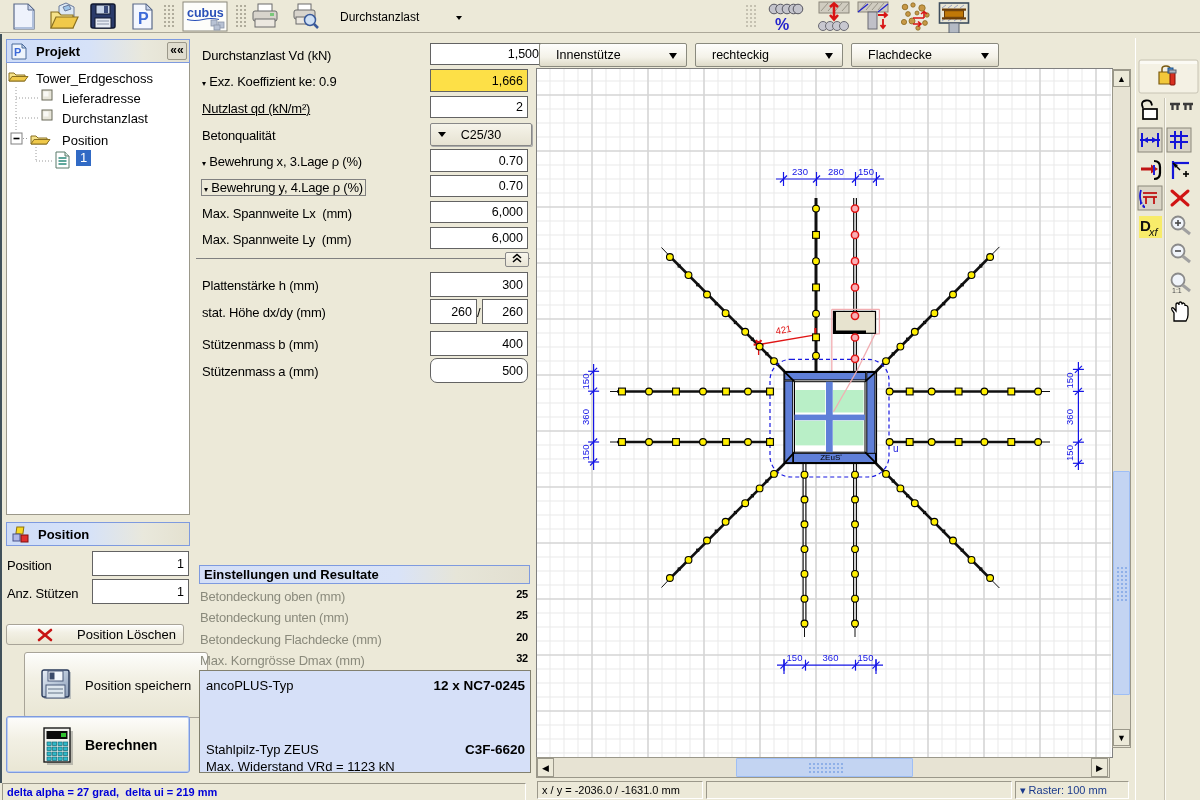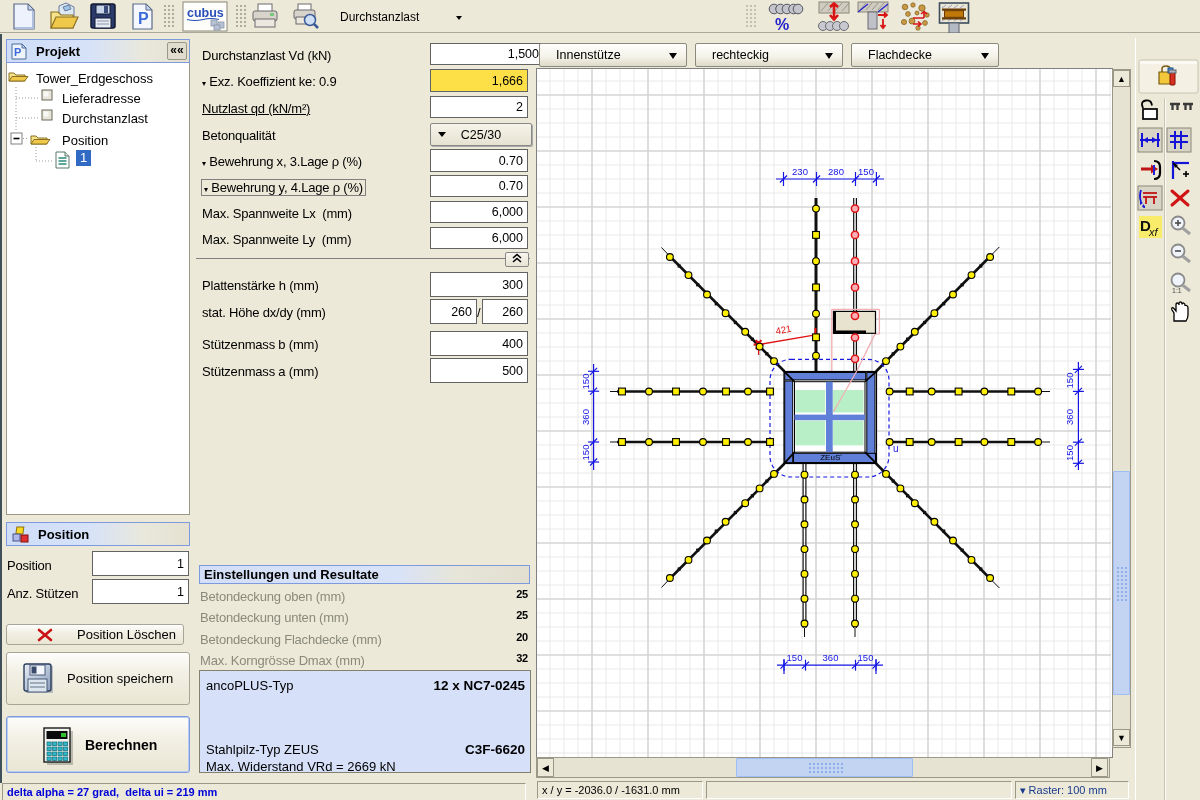--- a/index.html
+++ b/index.html
@@ -289,21 +289,21 @@
 
 <div class="btn3d" style="left:6px;top:624px;width:178px;height:21px;">
   <span id="redx" style="margin-left:30px;width:16px;height:14px;display:inline-block;"><svg width="16" height="14">
         <g stroke="#c81414" stroke-width="2.6" stroke-linecap="round">
           <path d="M2 2 L14 12"></path>
           <path d="M14 2 L2 12"></path>
         </g>
       </svg></span>
   <span style="margin-left:24px;font-size:13px;">Position Löschen</span>
 </div>
-<div class="btn3d" style="left:6px;top:652px;width:184px;height:53px;">
+<div class="btn3d" style="left:24px;top:652px;width:184px;height:66px;">
   <span id="floppy" style="margin-left:16px;width:32px;height:32px;display:inline-block;"><svg width="32" height="32">
         <rect x="3" y="3" width="27" height="27" fill="#8a949e" opacity="0.5"></rect>
         <rect x="1" y="1" width="27" height="27" rx="2" fill="url(#flg)" stroke="#2a3a5a" stroke-width="1.4"></rect>
         <defs>
           <linearGradient id="flg" x1="0" y1="0" x2="1" y2="1">
             <stop offset="0" stop-color="#e8eef6"></stop>
             <stop offset="0.5" stop-color="#b8c6d8"></stop>
             <stop offset="1" stop-color="#8a9cb8"></stop>
           </linearGradient>
         </defs>
@@ -371,37 +371,37 @@
 </div>
 <div class="lbl" style="left:202px;top:278px;">Plattenstärke h (mm)</div>
 <div class="inp" style="left:430px;top:272px;width:98px;height:25px;">300</div>
 <div class="lbl" style="left:202px;top:305px;">stat. Höhe dx/dy (mm)</div>
 <div class="inp" style="left:430px;top:299px;width:47px;height:25px;">260</div>
 <div class="lbl" style="left:477px;top:305px;">/</div>
 <div class="inp" style="left:482px;top:299px;width:46px;height:25px;">260</div>
 <div class="lbl" style="left:202px;top:337px;">Stützenmass b (mm)</div>
 <div class="inp" style="left:430px;top:331px;width:98px;height:25px;">400</div>
 <div class="lbl" style="left:202px;top:364px;">Stützenmass a (mm)</div>
-<div class="inp" style="left:430px;top:358px;width:98px;height:25px;">500</div>
+<div class="inp" style="left:430px;top:358px;width:98px;height:25px;border-radius:7px;">500</div>
 
 <div class="abs" style="left:199px;top:565px;width:331px;height:19px;border:1px solid #7e9adf;background:linear-gradient(90deg,#d4dff7 0%,#d9e3f8 60%,#e6e5d8 78%,#e2dfd0 100%);font-weight:bold;font-size:13px;padding:1px 0 0 4px;">Einstellungen und Resultate</div>
 <div class="lbl gray" style="left:200px;top:589px;">Betondeckung oben (mm)</div>
 <div class="lbl" style="left:490px;top:588px;width:38px;text-align:right;font-weight:bold;font-size:11px;">25</div>
 <div class="lbl gray" style="left:200px;top:610px;">Betondeckung unten (mm)</div>
 <div class="lbl" style="left:490px;top:609px;width:38px;text-align:right;font-weight:bold;font-size:11px;">25</div>
 <div class="lbl gray" style="left:200px;top:632px;">Betondeckung Flachdecke (mm)</div>
 <div class="lbl" style="left:490px;top:631px;width:38px;text-align:right;font-weight:bold;font-size:11px;">20</div>
 <div class="lbl gray" style="left:200px;top:653px;">Max. Korngrösse Dmax (mm)</div>
 <div class="lbl" style="left:490px;top:652px;width:38px;text-align:right;font-weight:bold;font-size:11px;">32</div>
 <div class="abs" style="left:199px;top:670px;width:332px;height:103px;background:#d6e0f8;border:1px solid #82806f;">
   <div style="position:absolute;left:6px;top:7px;font-size:13px;">ancoPLUS-Typ</div>
   <div style="position:absolute;right:5px;top:7px;font-size:13.5px;font-weight:bold;">12 x NC7-0245</div>
   <div style="position:absolute;left:6px;top:71px;font-size:13px;">Stahlpilz-Typ ZEUS</div>
   <div style="position:absolute;right:5px;top:71px;font-size:13.5px;font-weight:bold;">C3F-6620</div>
-  <div style="position:absolute;left:6px;top:88px;font-size:13px;">Max. Widerstand VRd = 2669 kN</div>
+  <div style="position:absolute;left:6px;top:88px;font-size:13px;">Max. Widerstand VRd = 1123 kN</div>
 </div>
 
 <div class="abs ddrop" style="left:539px;top:43px;">Innenstütze</div>
 <div class="abs ddrop" style="left:695px;top:43px;">rechteckig</div>
 <div class="abs ddrop" style="left:851px;top:43px;">Flachdecke</div>
 
 <div class="abs" style="left:536px;top:68px;width:577px;height:690px;border:1px solid #808080;background:#fff;"></div>
 <div class="abs" id="drawsvg" style="left:537px;top:69px;width:574px;height:688px;overflow:hidden;">
 <svg width="574" height="688" viewBox="0 0 574 688" style="position:absolute;left:0;top:0;">
 <g stroke="#e9e9e9" stroke-width="1">

